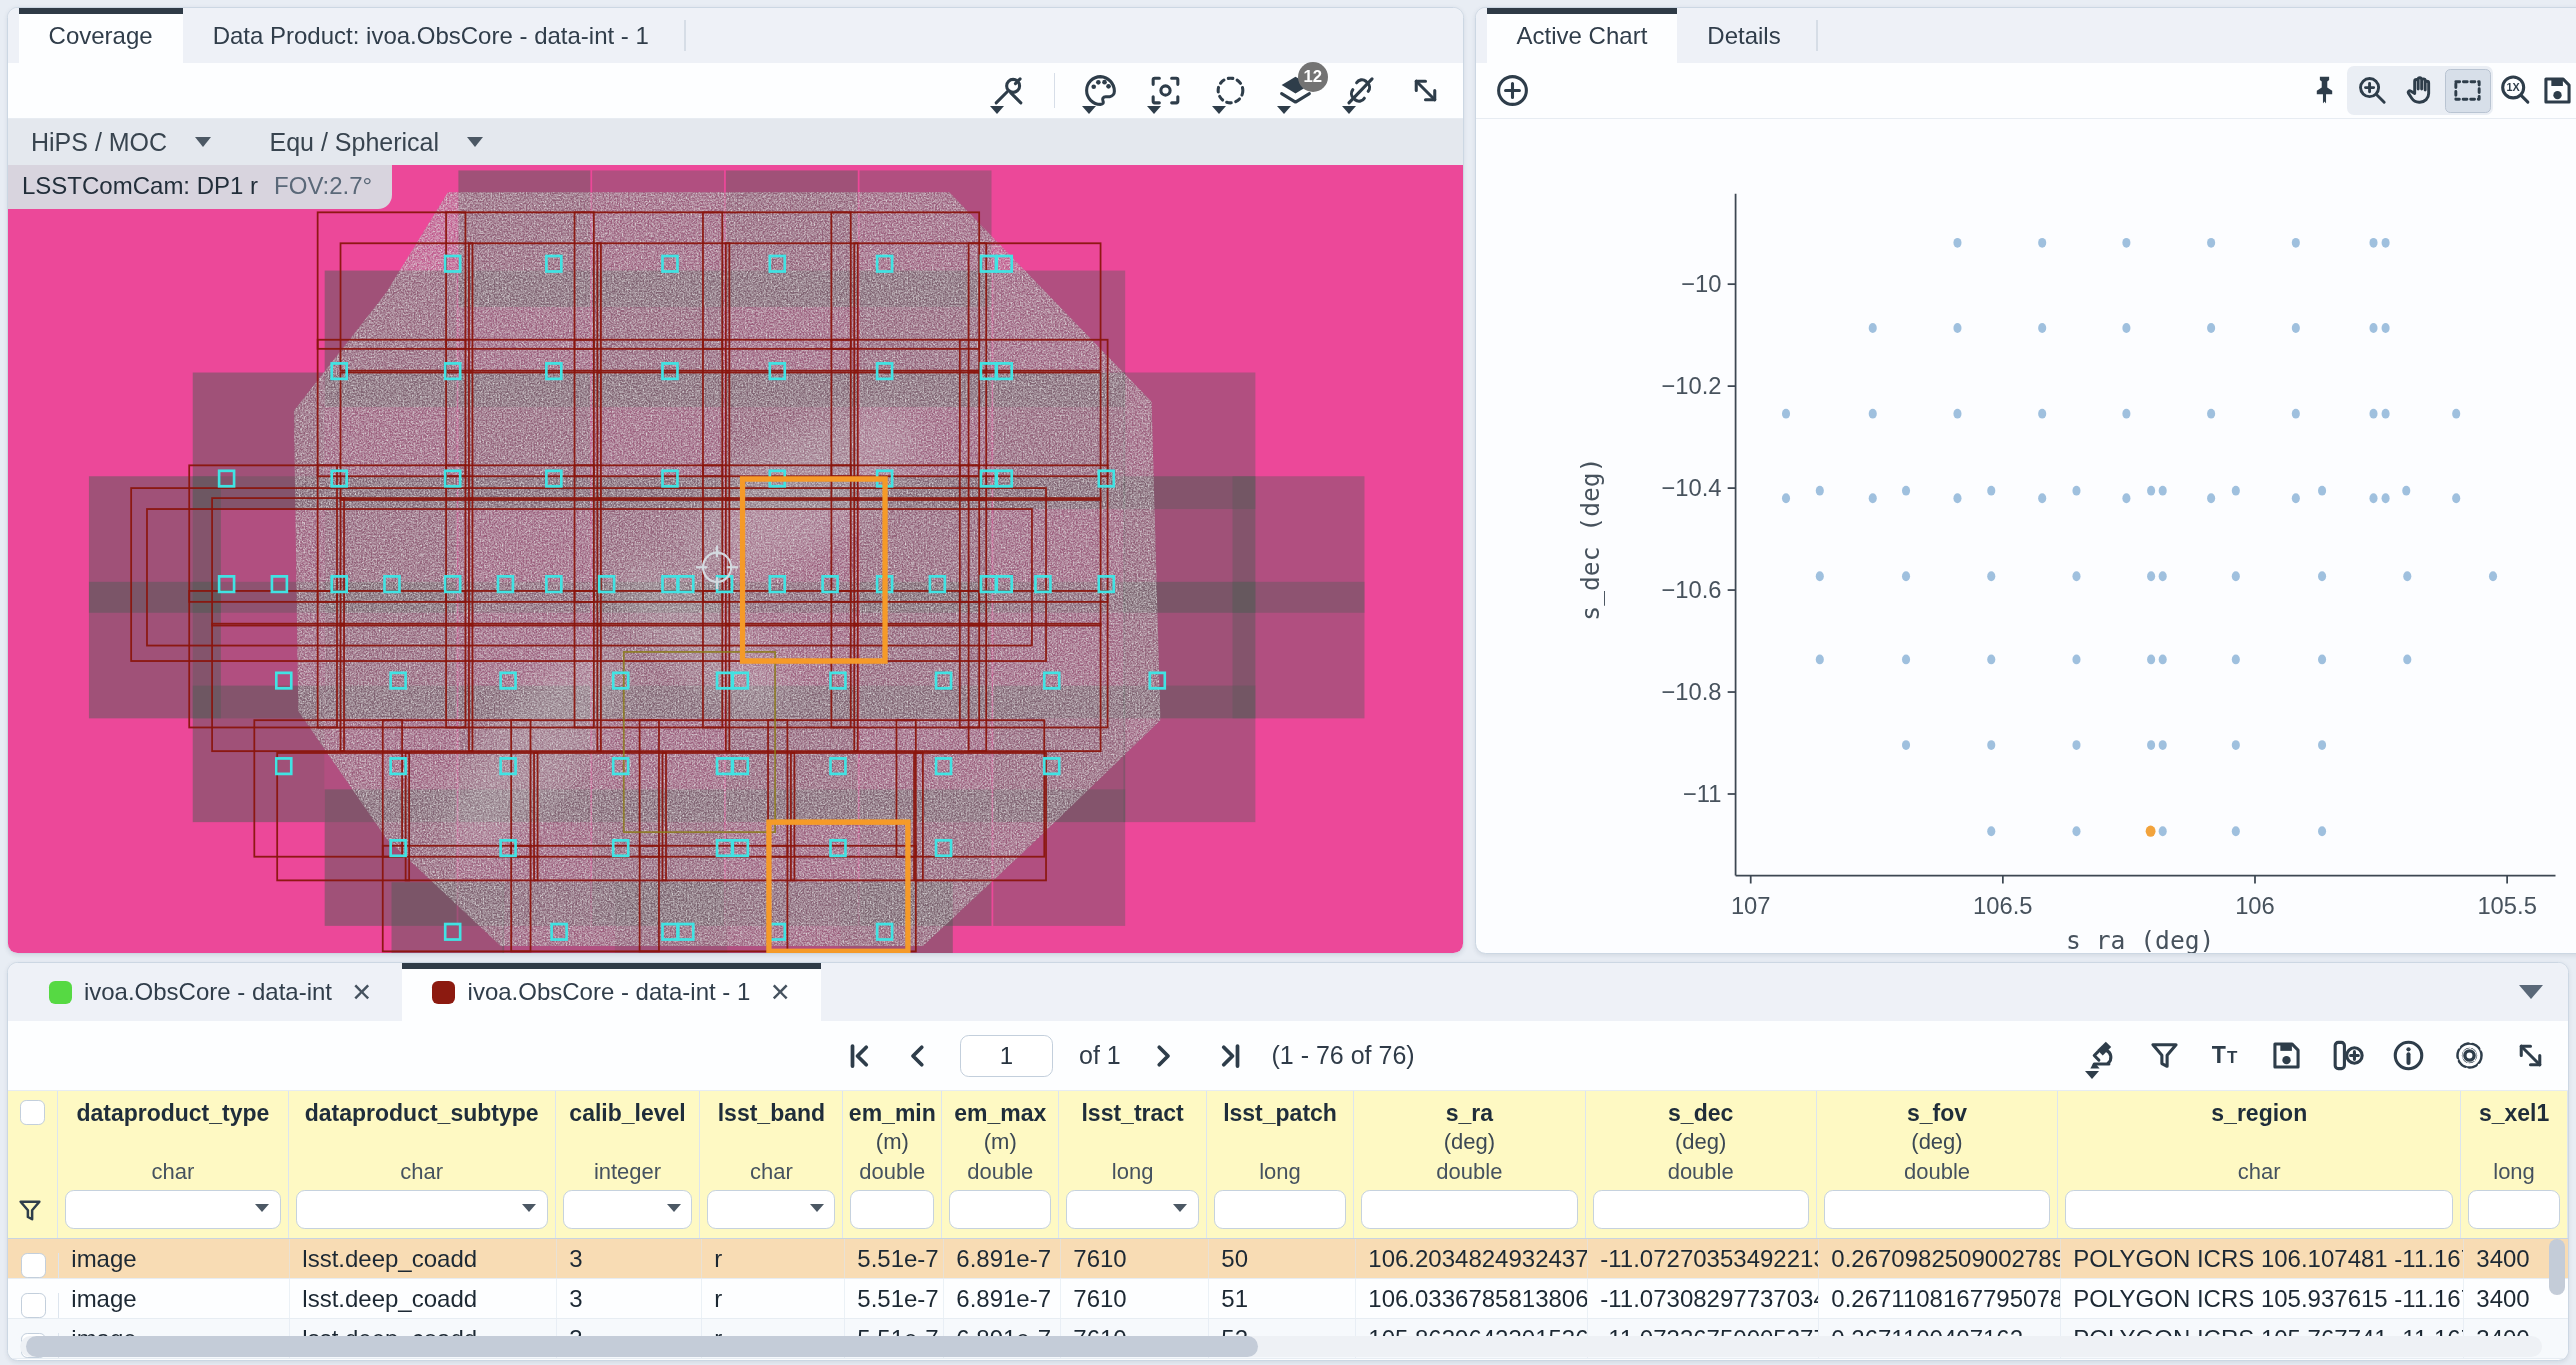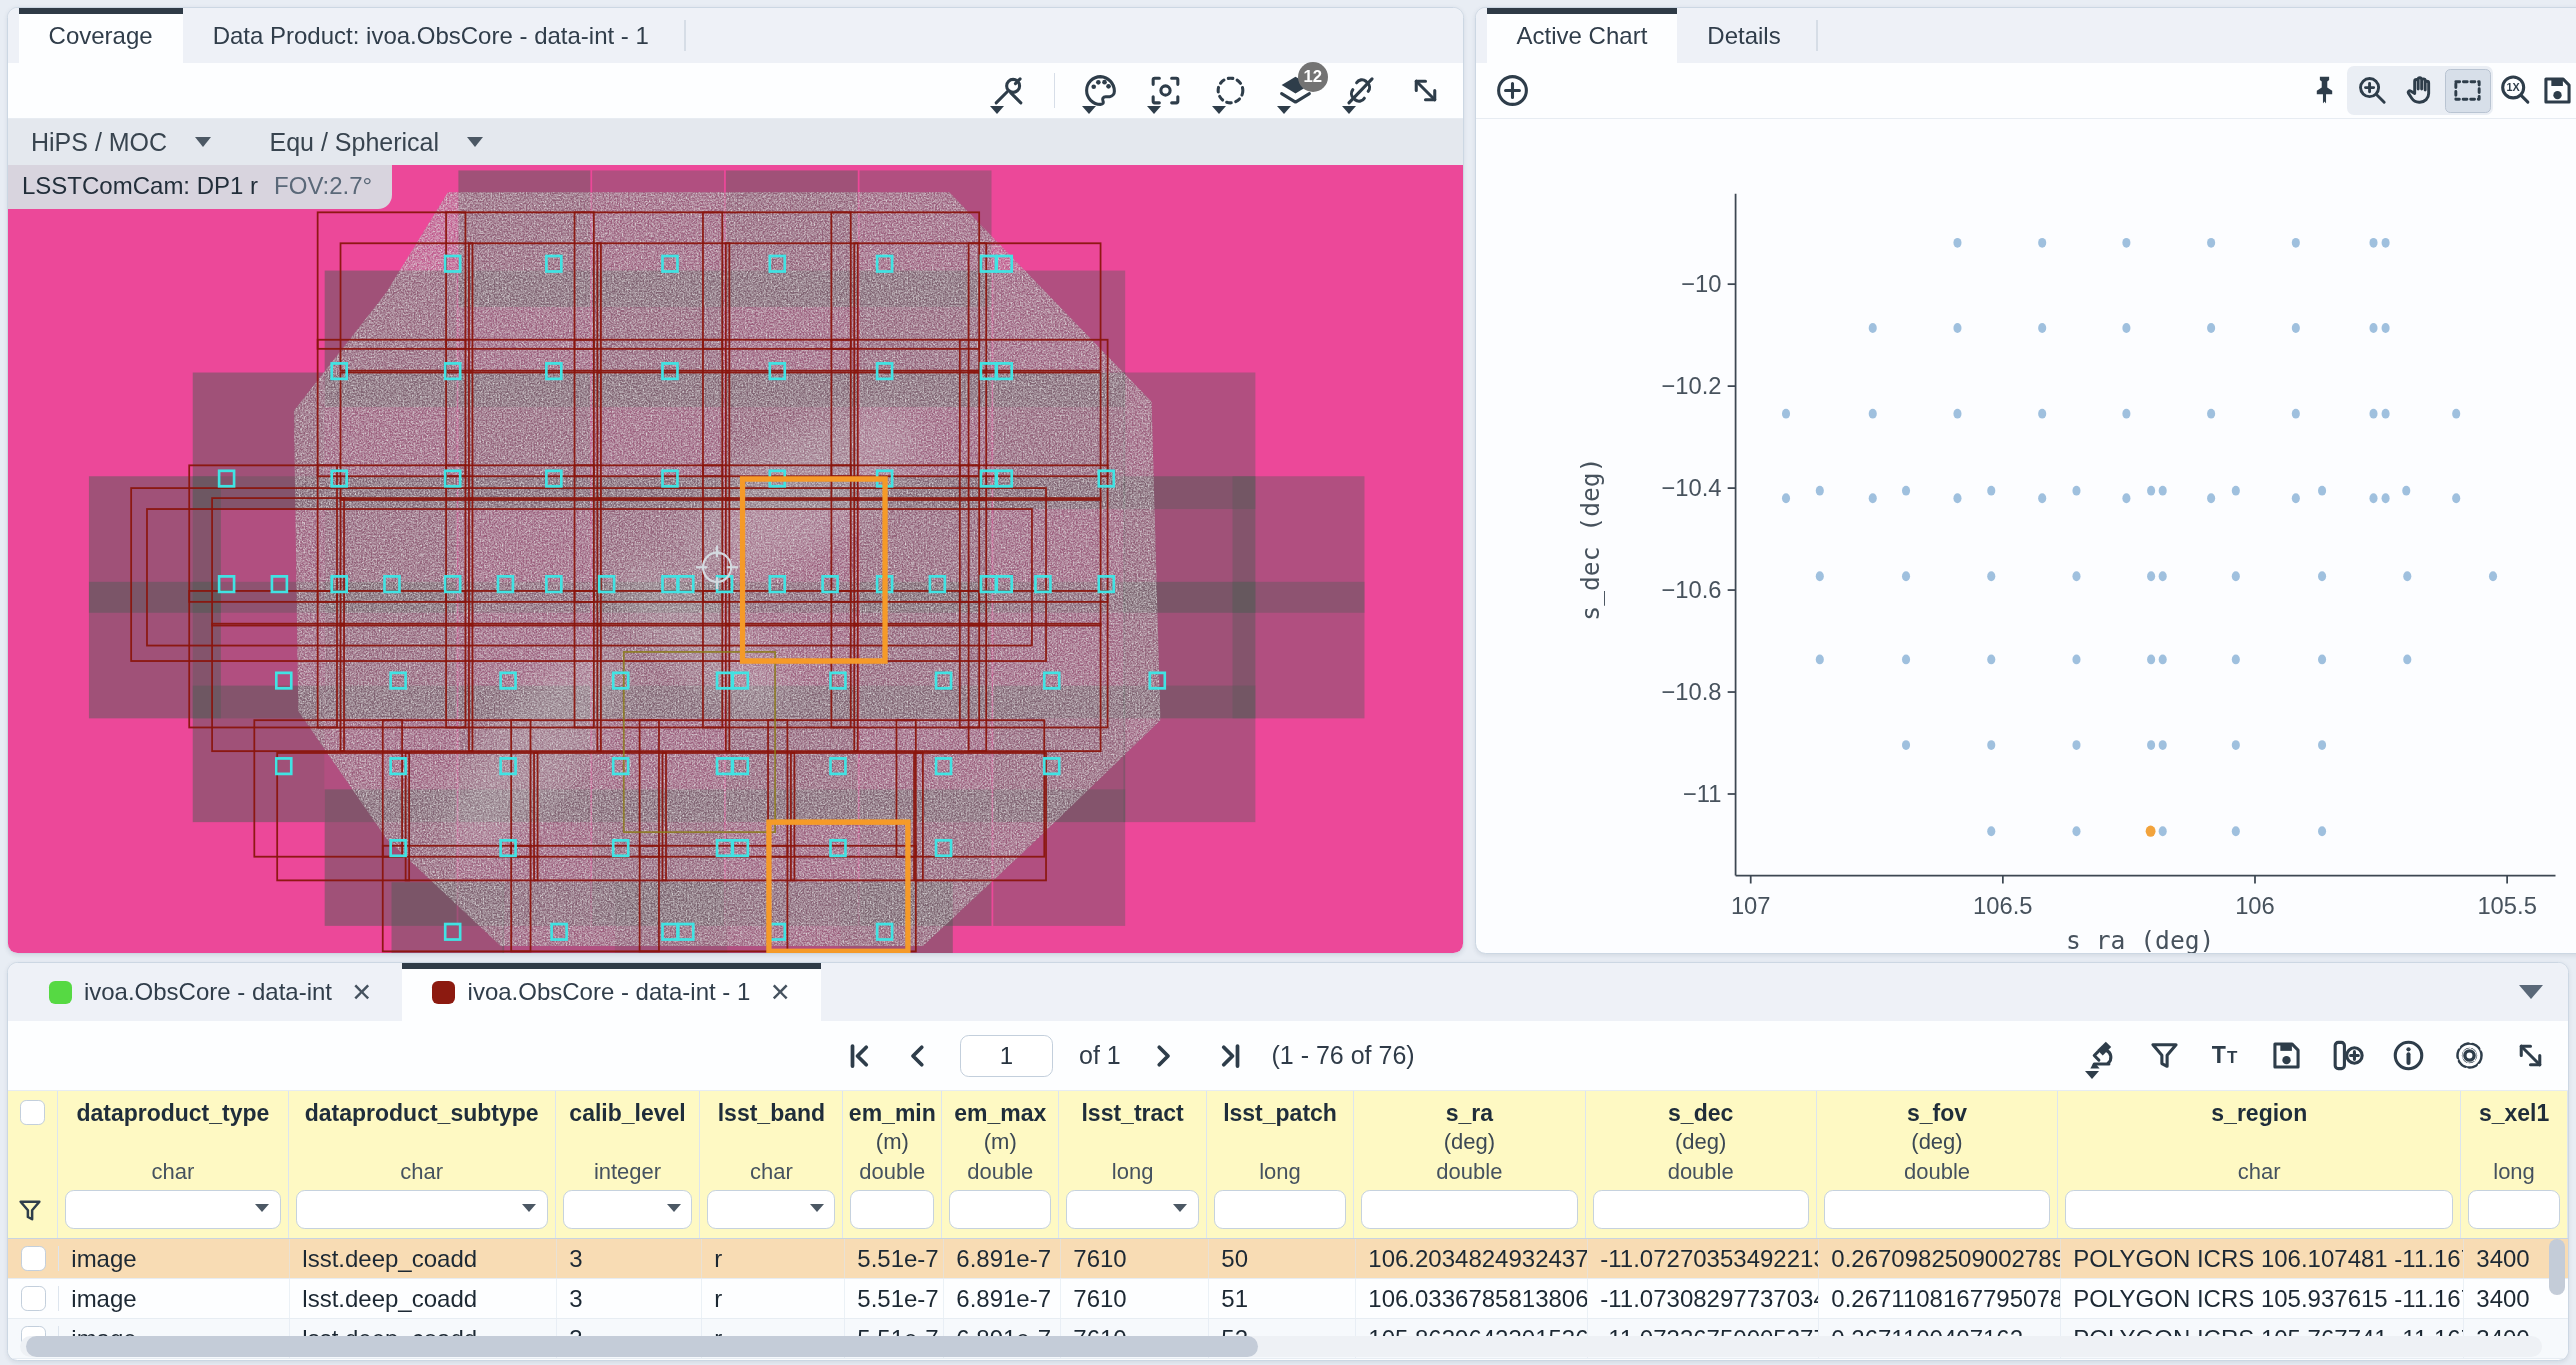--- a/index.html
+++ b/index.html
@@ -58,21 +58,21 @@
   .pageinput{width:91px;height:40px;border:1.8px solid #c3cfdc;border-radius:8.8px;background:#fff;display:flex;align-items:center;justify-content:center;font-size:24px;color:#26323e}
   .thead{display:flex;background:#fef9c3;border-bottom:1.8px solid #c9d4e0;height:148px;box-sizing:border-box}
   .th{border-right:1.8px solid #dde5ee;display:flex;flex-direction:column;align-items:center;box-sizing:border-box;padding-top:8.8px}
   .th .cname{font-size:23px;font-weight:700;color:#1f2d3a;white-space:nowrap}
   .th .cunit{font-size:22px;color:#3c4854;margin-top:1.8px}
   .th .sp{flex:1}
   .th .ctype{font-size:22px;color:#45525f}
   .cfilter{height:37px;margin:5.3px 7px 8.8px;align-self:stretch;border:1.8px solid #c6d2de;border-radius:8.8px;background:#fff;position:relative}
   .cfilter .tri{position:absolute;right:10.6px;top:12.3px;width:0;height:0;border-left:7px solid transparent;border-right:7px solid transparent;border-top:8.8px solid #4c5864}
   .tbody{position:relative;height:125px;overflow:hidden}
-  .tr{display:flex;height:40px;align-items:center;border-bottom:0.9px solid #e7edf3;background:#fdfeff;box-sizing:border-box}
+  .tr{display:flex;height:40px;align-items:flex-end;border-bottom:0.9px solid #e7edf3;background:#fdfeff;box-sizing:border-box}
   .tr.alt{background:#f6f9fc}
   .tr.selected{background:#f8dcb4}
   .td{font-size:24px;color:#1c2833;padding-left:12.3px;box-sizing:border-box;white-space:nowrap;overflow:hidden;border-right:1.8px solid rgba(221,229,238,.55);height:100%;display:flex;align-items:center}
   .cbox{width:23px;height:23px;border:1.8px solid #c3cfdc;border-radius:6.2px;background:#fff}
   .cbcell{display:flex;align-items:center;justify-content:center;border-right:1.8px solid #dde5ee}
   .hscroll{position:absolute;left:12.3px;right:26px;bottom:3.5px;height:21px;border-radius:10.6px;background:#eef1f5}
   .hthumb{position:absolute;left:5.3px;top:0;height:21px;width:1232px;border-radius:10.6px;background:#c4ccd8}
   .vscroll{position:absolute;right:3.5px;top:276px;bottom:30px;width:16px}
   .vthumb{width:16px;height:56px;border-radius:8px;background:#c4ccd8}
   .collapse-tri{margin-left:auto;margin-right:25px;align-self:center;width:0;height:0;border-left:12.3px solid transparent;border-right:12.3px solid transparent;border-top:14px solid #5a6878}

